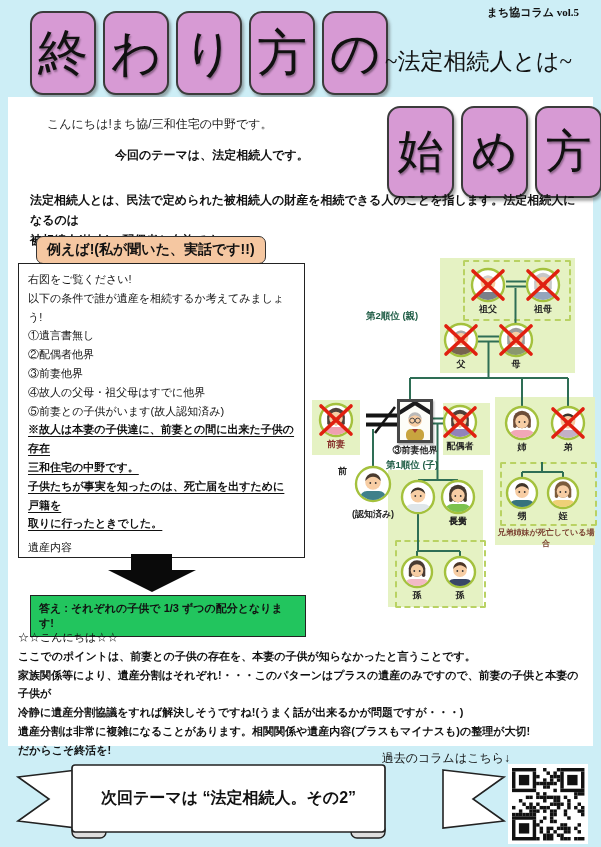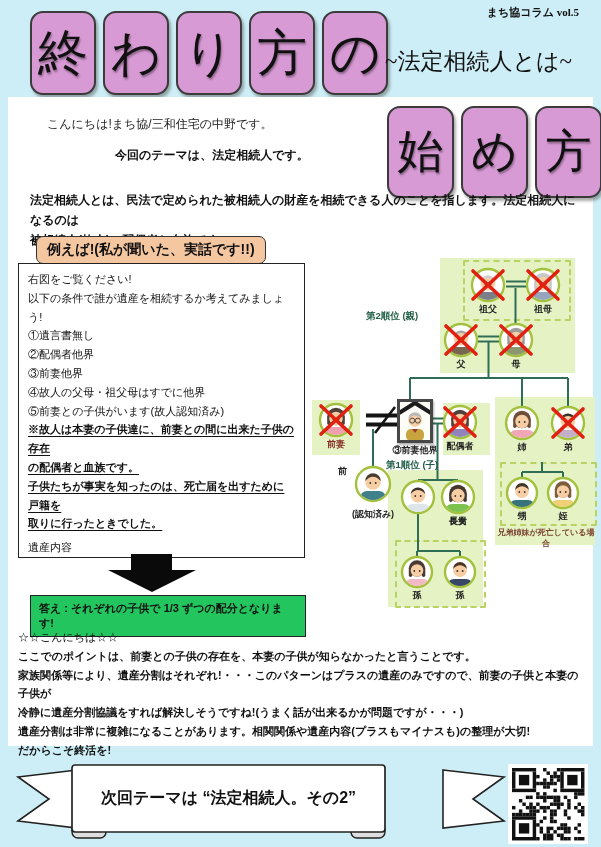--- a/index.html
+++ b/index.html
@@ -91,21 +91,21 @@
   <div class="abs tag-box">例えば!(私が聞いた、実話です!!)</div>
   <div class="abs cond-box">
       <div>右図をご覧ください!</div>
       <div>以下の条件で誰が遺産を相続するか考えてみましょう!</div>
       <div>①遺言書無し</div>
       <div>②配偶者他界</div>
       <div>③前妻他界</div>
       <div>④故人の父母・祖父母はすでに他界</div>
       <div>⑤前妻との子供がいます(故人認知済み)</div>
       <div class="note">※故人は本妻の子供達に、前妻との間に出来た子供の存在</div>
-      <div class="note">の配偶者と血族です。</div>
+      <div class="note">三和住宅の中野です。</div>
       <div class="note">子供たちが事実を知ったのは、死亡届を出すために戸籍を</div>
       <div class="note">取りに行ったときでした。</div>
       <div class="estate-title">遺産内容</div>
       <div>①自宅(土地付共に個人名義)</div>
     </div>
 
   <svg class="abs arrow" width="104" height="40">
     <polygon points="31,0 72,0 72,16 96,16 52,38 8,16 31,16" fill="#0a0a0a"></polygon>
   </svg>
 
@@ -453,20 +453,21 @@
        <rect x="21.9" y="13" width="3.4" height="9" rx="1.7" fill="#7c5c3c"></rect>
        <circle cx="17" cy="15.5" r="6.3" fill="#f7cda4"></circle>
       <circle cx="14.3" cy="16" r="0.9" fill="#333"></circle>
               <circle cx="19.7" cy="16" r="0.9" fill="#333"></circle>
     </g>
           </svg></div>
         <div class="plabel" style="left: 223px; top: 260px; width: 60px;">姪</div>
       </div>
   </div>
 
+  <div class="abs past-label">過去のコラムはこちら↓</div>
 
   <svg class="abs ribbon" width="495" height="85">
     <polygon points="62,12 3,19 34,41 3,63 62,70" fill="#ffffff" stroke="#222" stroke-width="1.6"></polygon>
     <polygon points="428,12 489,19 458,41 489,63 428,70" fill="#ffffff" stroke="#222" stroke-width="1.6"></polygon>
     <rect x="57" y="66" width="34" height="14" rx="6" fill="#dedede" stroke="#222" stroke-width="1.4"></rect>
     <rect x="336" y="66" width="34" height="14" rx="6" fill="#dedede" stroke="#222" stroke-width="1.4"></rect>
     <rect x="57" y="7" width="313" height="67" rx="3" fill="#ffffff" stroke="#222" stroke-width="1.7"></rect>
   </svg>
   <div class="abs banner-text">次回テーマは “法定相続人。その2”</div>
 

